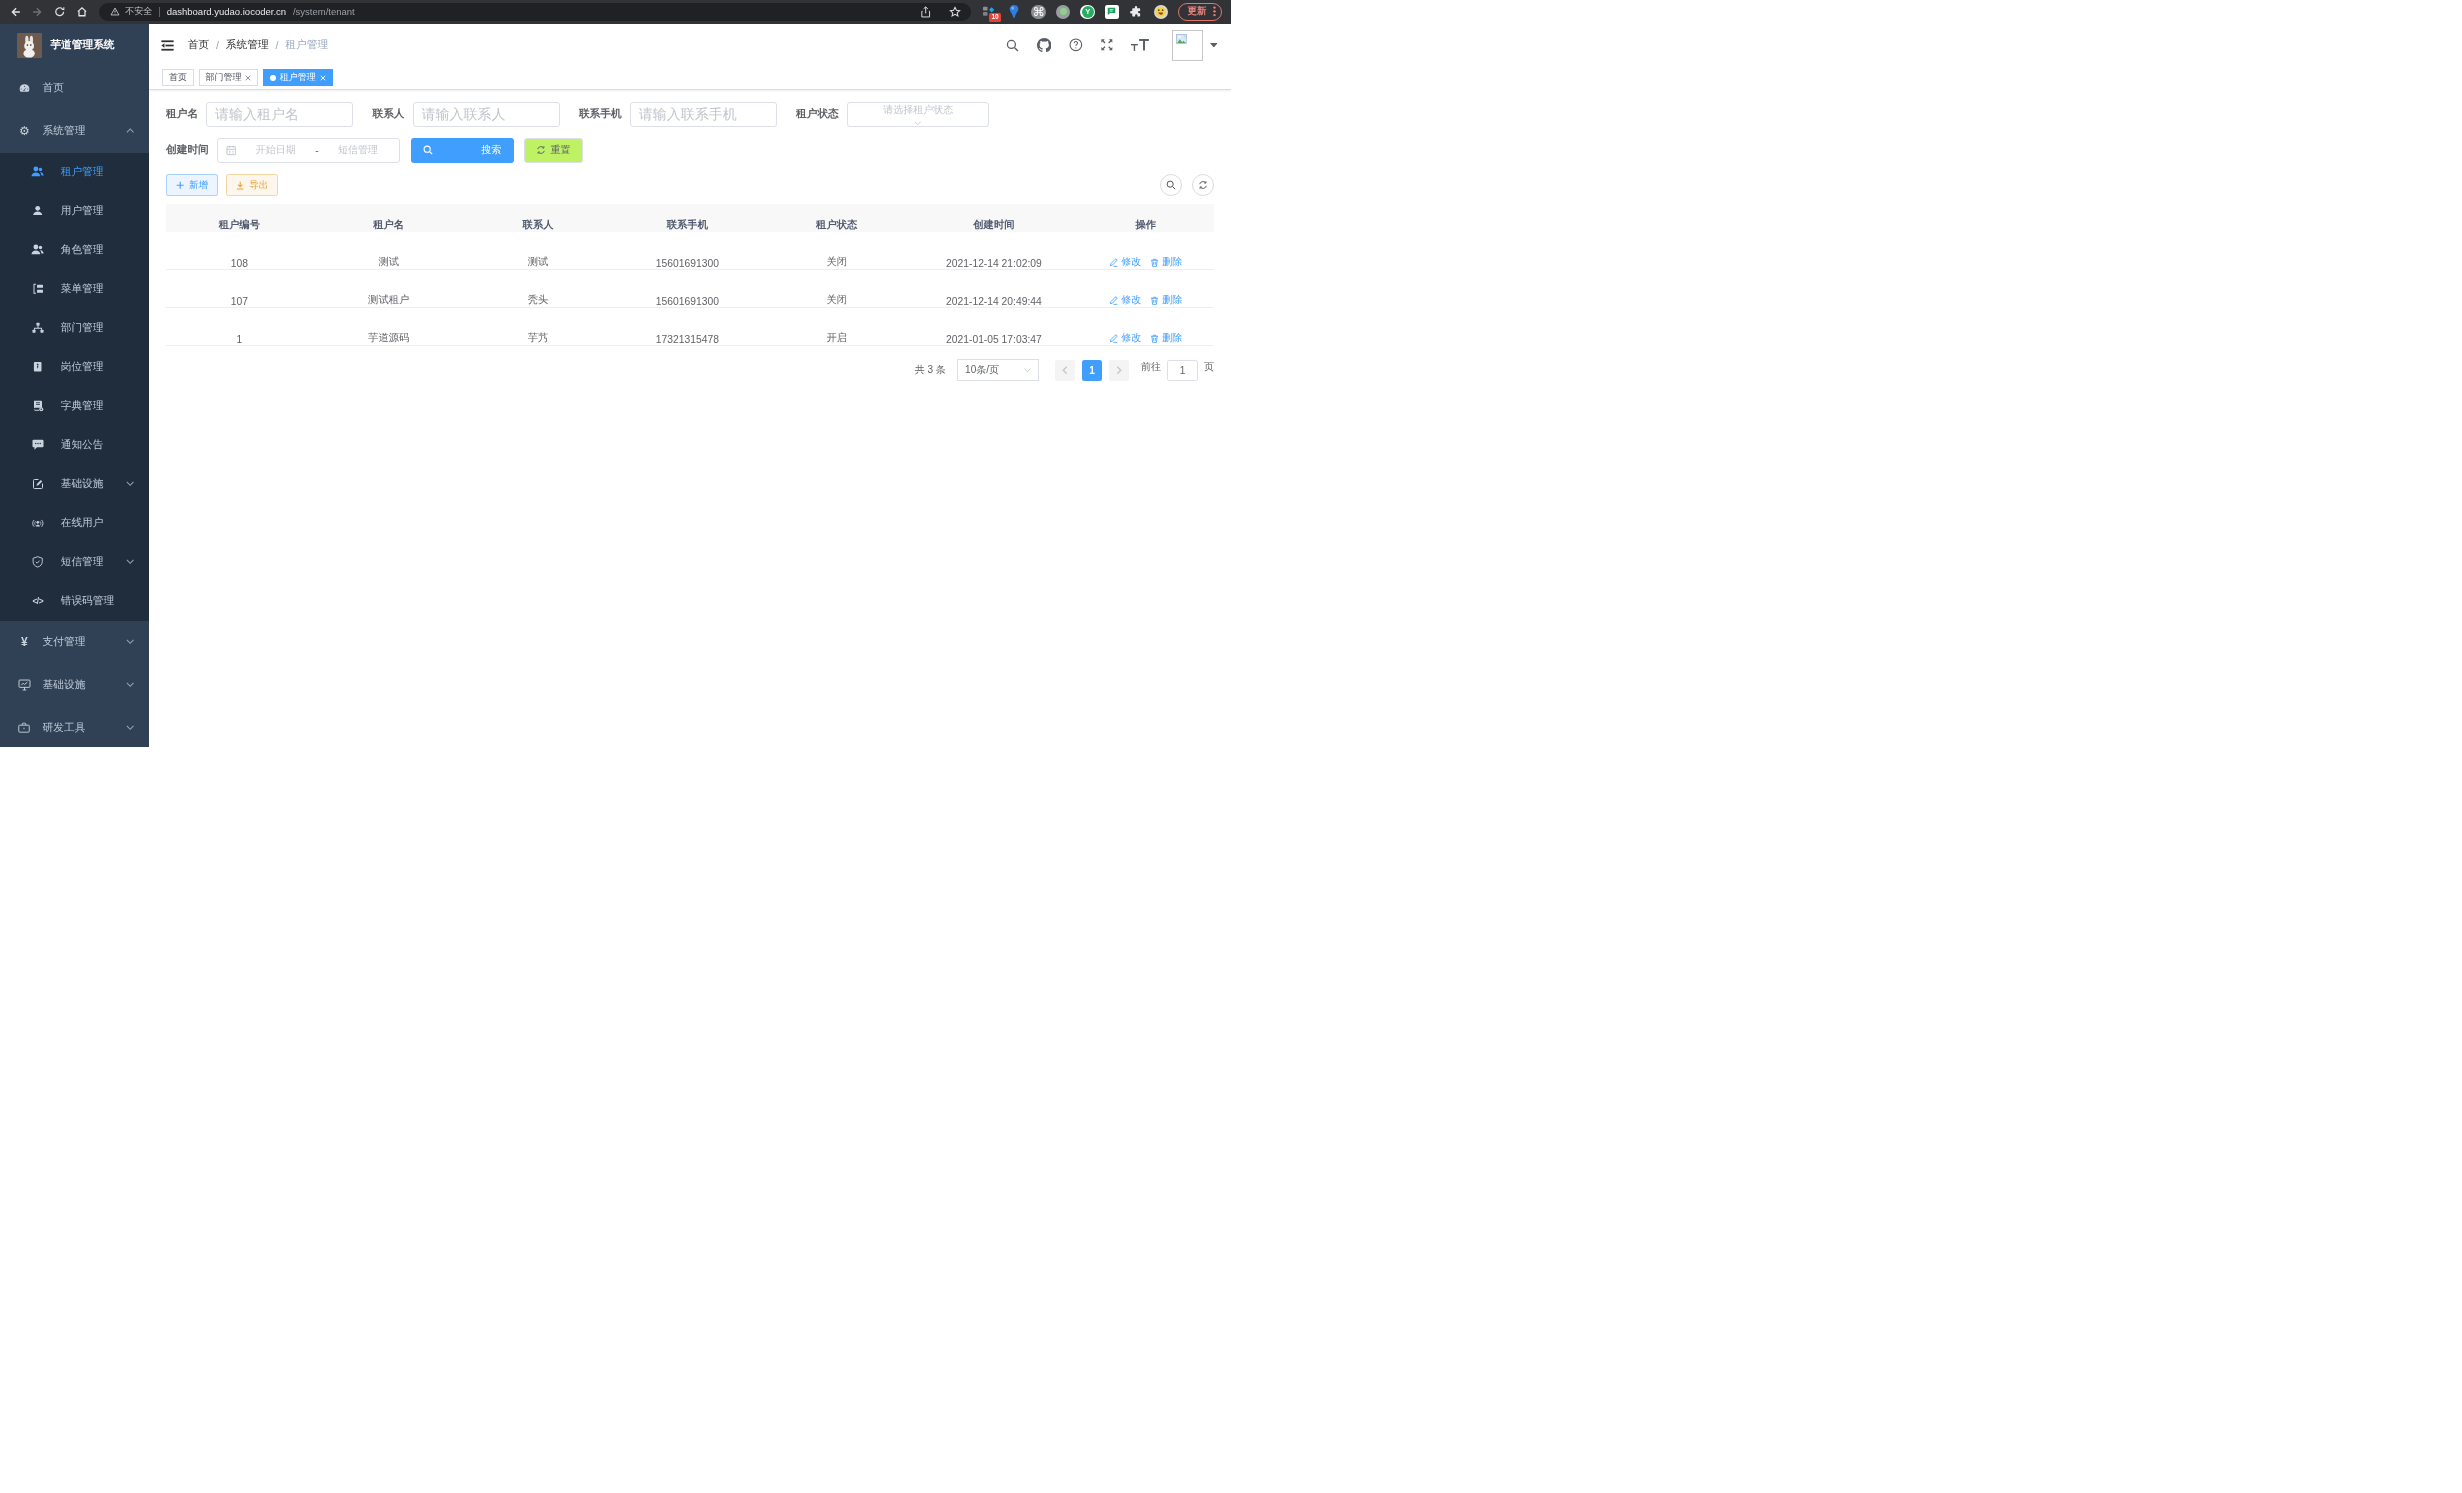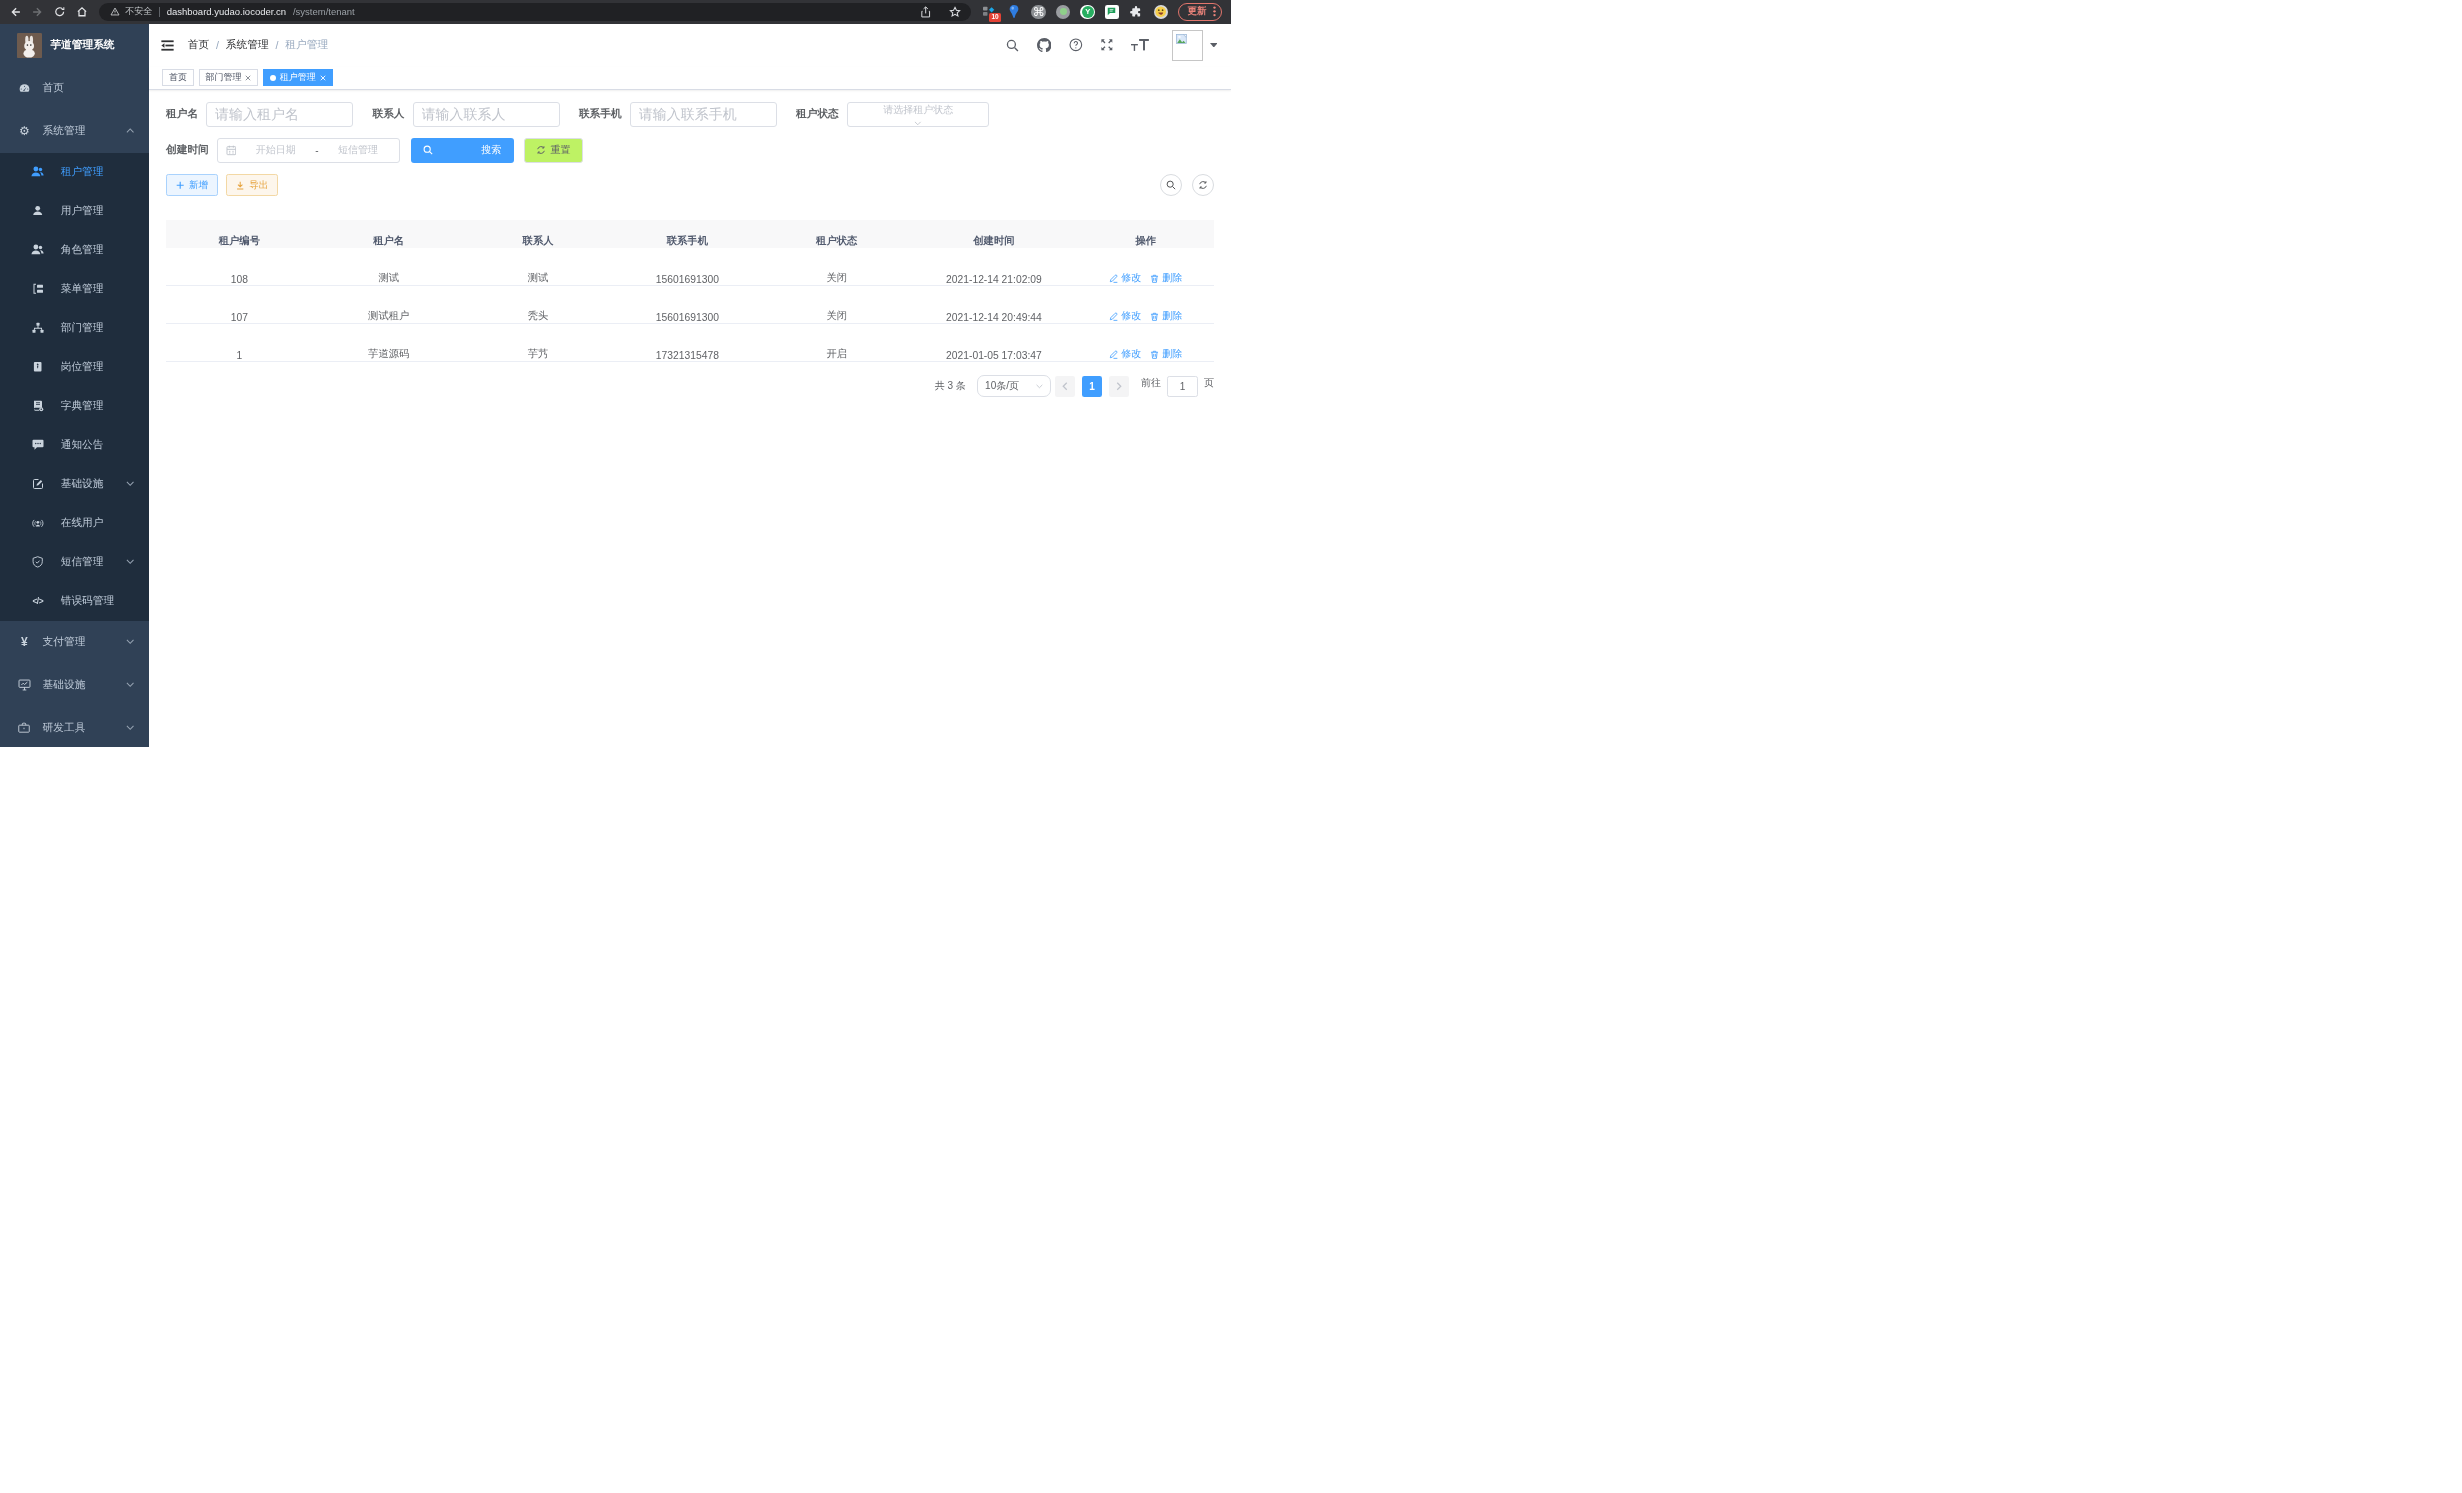--- a/index.html
+++ b/index.html
@@ -89,42 +89,42 @@
   .ibox .ph { font-size:10px; color:#c0c4cc; white-space:nowrap; }
   .sel-caret { color:#c0c4cc; }
   .daterange { width:183px; height:25px; border:0.8px solid #dcdfe6; border-radius:3px; display:flex; align-items:center; padding:0 7.6px; gap:6px; cursor:pointer; }
   .daterange .dph { flex:1; text-align:center; font-size:10px; color:#c0c4cc; white-space:nowrap; }
   .daterange .dsep { color:#606266; font-size:10px; }
   .cal-icon { color:#c0c4cc; }
   .btn { display:inline-flex; align-items:center; justify-content:center; gap:4.6px; height:25px; border-radius:3px; font-size:10px; cursor:pointer; border:0.8px solid transparent; padding:0 11.4px; white-space:nowrap; }
   .btn-primary { background:#409EFF; color:#fff; margin-left:10.7px;gap:48px; }
   .btn-plain { background:#bef264; border-color:#dcdfe6; color:#606266; margin-left:10px; }
 
-  .toolbar { display:flex; align-items:center; margin-bottom:24px; }
+  .toolbar { display:flex; align-items:center; margin-bottom:8px; }
   .btn-mini { height:22px; padding:0 9px; font-size:9.5px; border-radius:2.3px; }
   .btn-add { background:#ecf5ff; border-color:#a9d2fd; color:#409EFF; }
   .btn-export { background:#fdf6ec; border-color:#f3d8a4; color:#e6a23c; margin-left:8.4px; }
   .tool-circles { margin-left:auto; display:flex; align-items:center; gap:10px; }
   .circ-btn { width:22px; height:22px; border-radius:50%; border:0.8px solid #d9dce0; background:#fff; display:flex; align-items:center; justify-content:center; color:#46484a; cursor:pointer; }
 
   
   .tbl { width:100%; }
   .trow { display:flex; align-items:flex-end; }
   .trow.head { background:#f8f8f9; height:28px; }
   .trow.body { height:38px; border-bottom:0.8px solid #ebeef5; background:#fff; }
   .tc { text-align:center; font-size:10.3px; color:#606266; overflow:hidden; white-space:nowrap; }
   .trow.head .tc { color:#515a6e; font-weight:700; font-size:10.3px; }
   .c1{width:14%;} .c2{width:14.5%;} .c3{width:14%;} .c4{width:14.5%;} .c5{width:14%;} .c6{width:16%;} .c7{width:13%;}
   .ops { display:flex; align-items:center; justify-content:center; gap:9px; }
   .oplink { display:inline-flex; align-items:center; gap:3px; color:#409EFF; font-size:10px; cursor:pointer; }
 
   
   .pager { display:flex; align-items:center; justify-content:flex-end; margin-top:13px; font-size:10px; color:#606266; }
   .pg-total { margin-right:11.4px; cursor:default; }
-  .pg-size { width:74px; height:22px; border:0.8px solid #dcdfe6; border-radius:7px; display:flex; align-items:center; justify-content:space-between; padding:0 6.9px; cursor:pointer; margin-right:4px; color:#606266; }
+  .pg-size { width:82px; height:22px; border:0.8px solid #dcdfe6; border-radius:0; display:flex; align-items:center; justify-content:space-between; padding:0 6.9px; cursor:pointer; margin-right:16px; color:#606266; }
   .pg-btn { width:20px; height:20.6px; border-radius:2.3px; background:#f4f4f5; display:flex; align-items:center; justify-content:center; color:#c0c4cc; cursor:pointer; }
   .pg-num { width:20px; height:20.6px; border-radius:2.3px; background:#409EFF; color:#fff; font-weight:600; display:flex; align-items:center; justify-content:center; margin:0 6.9px; cursor:pointer; }
   .pg-goto { display:flex; align-items:flex-start; gap:6px; margin-left:12px; }
   .pg-goto input { width:31px; height:21px; border:0.8px solid #dcdfe6; border-radius:2.3px; text-align:center; font-size:10px; color:#606266; outline:none; font-family:inherit; }
 </style>
 </head>
 <body>
 
 <div class="screen">
 

